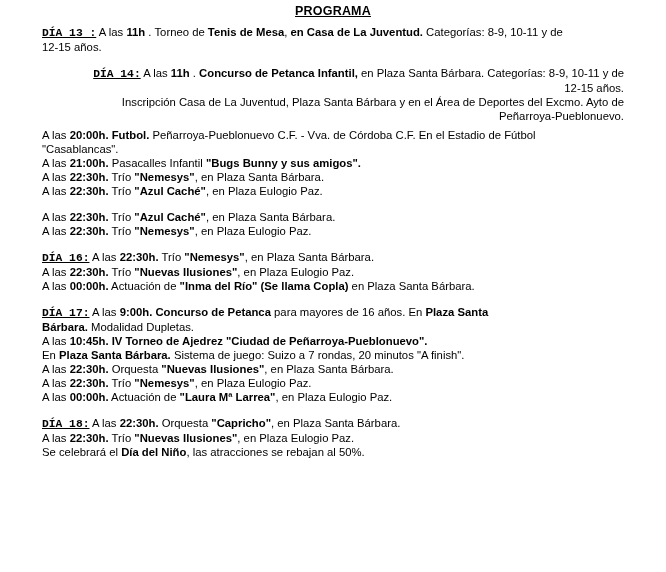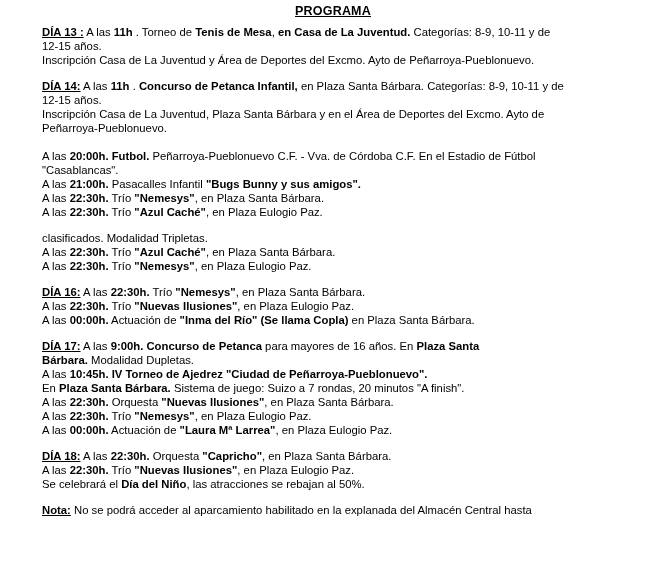--- a/index.html
+++ b/index.html
@@ -29,54 +29,53 @@
     text-decoration: underline;
     font-size: 12.5px;
     line-height: 15px;
     margin-bottom: 6px;
     letter-spacing: 0.2px;
   }
   .para {
     margin: 0 0 12px 0;
   }
   .para.tight {
-    margin-bottom: 14px;
+    margin-bottom: 5px;
+    text-align: right;
   }
   .line {
     white-space: pre;
   }
   .seg.b { font-weight: bold; }
-  .seg.u { text-decoration: underline; }
+  .seg.u { text-decoration: underline; font-family: Liberation Mono, monospace; }
 </style>
 </head>
 <body>
 
 <div class="page">
   <div class="doc-title">PROGRAMA</div>
   <div>
       <div class="para">
         <div class="line"><span class="seg b u">DÍA 13 :</span><span class="seg"> A las </span><span class="seg b">11h</span><span class="seg"> . Torneo de </span><span class="seg b">Tenis de Mesa</span><span class="seg">, </span><span class="seg b">en Casa de La Juventud.</span><span class="seg"> Categorías: 8-9, 10-11 y de</span></div>
         <div class="line"><span class="seg">12-15 años.</span></div>
-        <div class="line"><span class="seg">Inscripción Casa de La Juventud y Área de Deportes del Excmo. Ayto de Peñarroya-Pueblonuevo.</span></div>
       </div>
       <div class="para tight">
         <div class="line"><span class="seg b u">DÍA 14:</span><span class="seg"> A las </span><span class="seg b">11h</span><span class="seg"> . </span><span class="seg b">Concurso de Petanca Infantil,</span><span class="seg"> en Plaza Santa Bárbara. Categorías: 8-9, 10-11 y de</span></div>
         <div class="line"><span class="seg">12-15 años.</span></div>
         <div class="line"><span class="seg">Inscripción Casa de La Juventud, Plaza Santa Bárbara y en el Área de Deportes del Excmo. Ayto de</span></div>
         <div class="line"><span class="seg">Peñarroya-Pueblonuevo.</span></div>
       </div>
       <div class="para">
         <div class="line"><span class="seg">A las </span><span class="seg b">20:00h. Futbol.</span><span class="seg"> Peñarroya-Pueblonuevo C.F. - Vva. de Córdoba C.F. En el Estadio de Fútbol</span></div>
         <div class="line"><span class="seg">"Casablancas".</span></div>
         <div class="line"><span class="seg">A las </span><span class="seg b">21:00h.</span><span class="seg"> Pasacalles Infantil </span><span class="seg b">"Bugs Bunny y sus amigos".</span></div>
         <div class="line"><span class="seg">A las </span><span class="seg b">22:30h.</span><span class="seg"> Trío </span><span class="seg b">"Nemesys"</span><span class="seg">, en Plaza Santa Bárbara.</span></div>
         <div class="line"><span class="seg">A las </span><span class="seg b">22:30h.</span><span class="seg"> Trío </span><span class="seg b">"Azul Caché"</span><span class="seg">, en Plaza Eulogio Paz.</span></div>
       </div>
       <div class="para">
-        <div class="line"><span class="seg">clasificados. Modalidad Tripletas.</span></div>
         <div class="line"><span class="seg">A las </span><span class="seg b">22:30h.</span><span class="seg"> Trío </span><span class="seg b">"Azul Caché"</span><span class="seg">, en Plaza Santa Bárbara.</span></div>
         <div class="line"><span class="seg">A las </span><span class="seg b">22:30h.</span><span class="seg"> Trío </span><span class="seg b">"Nemesys"</span><span class="seg">, en Plaza Eulogio Paz.</span></div>
       </div>
       <div class="para">
         <div class="line"><span class="seg b u">DÍA 16:</span><span class="seg"> A las </span><span class="seg b">22:30h.</span><span class="seg"> Trío </span><span class="seg b">"Nemesys"</span><span class="seg">, en Plaza Santa Bárbara.</span></div>
         <div class="line"><span class="seg">A las </span><span class="seg b">22:30h.</span><span class="seg"> Trío </span><span class="seg b">"Nuevas Ilusiones"</span><span class="seg">, en Plaza Eulogio Paz.</span></div>
         <div class="line"><span class="seg">A las </span><span class="seg b">00:00h.</span><span class="seg"> Actuación de </span><span class="seg b">"Inma del Río" (Se llama Copla)</span><span class="seg"> en Plaza Santa Bárbara.</span></div>
       </div>
       <div class="para">
         <div class="line"><span class="seg b u">DÍA 17:</span><span class="seg"> A las </span><span class="seg b">9:00h. Concurso de Petanca</span><span class="seg"> para mayores de 16 años. En </span><span class="seg b">Plaza Santa</span></div>
@@ -86,16 +85,15 @@
         <div class="line"><span class="seg">A las </span><span class="seg b">22:30h.</span><span class="seg"> Orquesta </span><span class="seg b">"Nuevas Ilusiones"</span><span class="seg">, en Plaza Santa Bárbara.</span></div>
         <div class="line"><span class="seg">A las </span><span class="seg b">22:30h.</span><span class="seg"> Trío </span><span class="seg b">"Nemesys"</span><span class="seg">, en Plaza Eulogio Paz.</span></div>
         <div class="line"><span class="seg">A las </span><span class="seg b">00:00h.</span><span class="seg"> Actuación de </span><span class="seg b">"Laura Mª Larrea"</span><span class="seg">, en Plaza Eulogio Paz.</span></div>
       </div>
       <div class="para">
         <div class="line"><span class="seg b u">DÍA 18:</span><span class="seg"> A las </span><span class="seg b">22:30h.</span><span class="seg"> Orquesta </span><span class="seg b">"Capricho"</span><span class="seg">, en Plaza Santa Bárbara.</span></div>
         <div class="line"><span class="seg">A las </span><span class="seg b">22:30h.</span><span class="seg"> Trío </span><span class="seg b">"Nuevas Ilusiones"</span><span class="seg">, en Plaza Eulogio Paz.</span></div>
         <div class="line"><span class="seg">Se celebrará el </span><span class="seg b">Día del Niño</span><span class="seg">, las atracciones se rebajan al 50%.</span></div>
       </div>
       <div class="para">
-        <div class="line"><span class="seg b u">Nota:</span><span class="seg"> No se podrá acceder al aparcamiento habilitado en la explanada del Almacén Central hasta</span></div>
       </div>
     </div>
 </div>
 
 </body></html>

